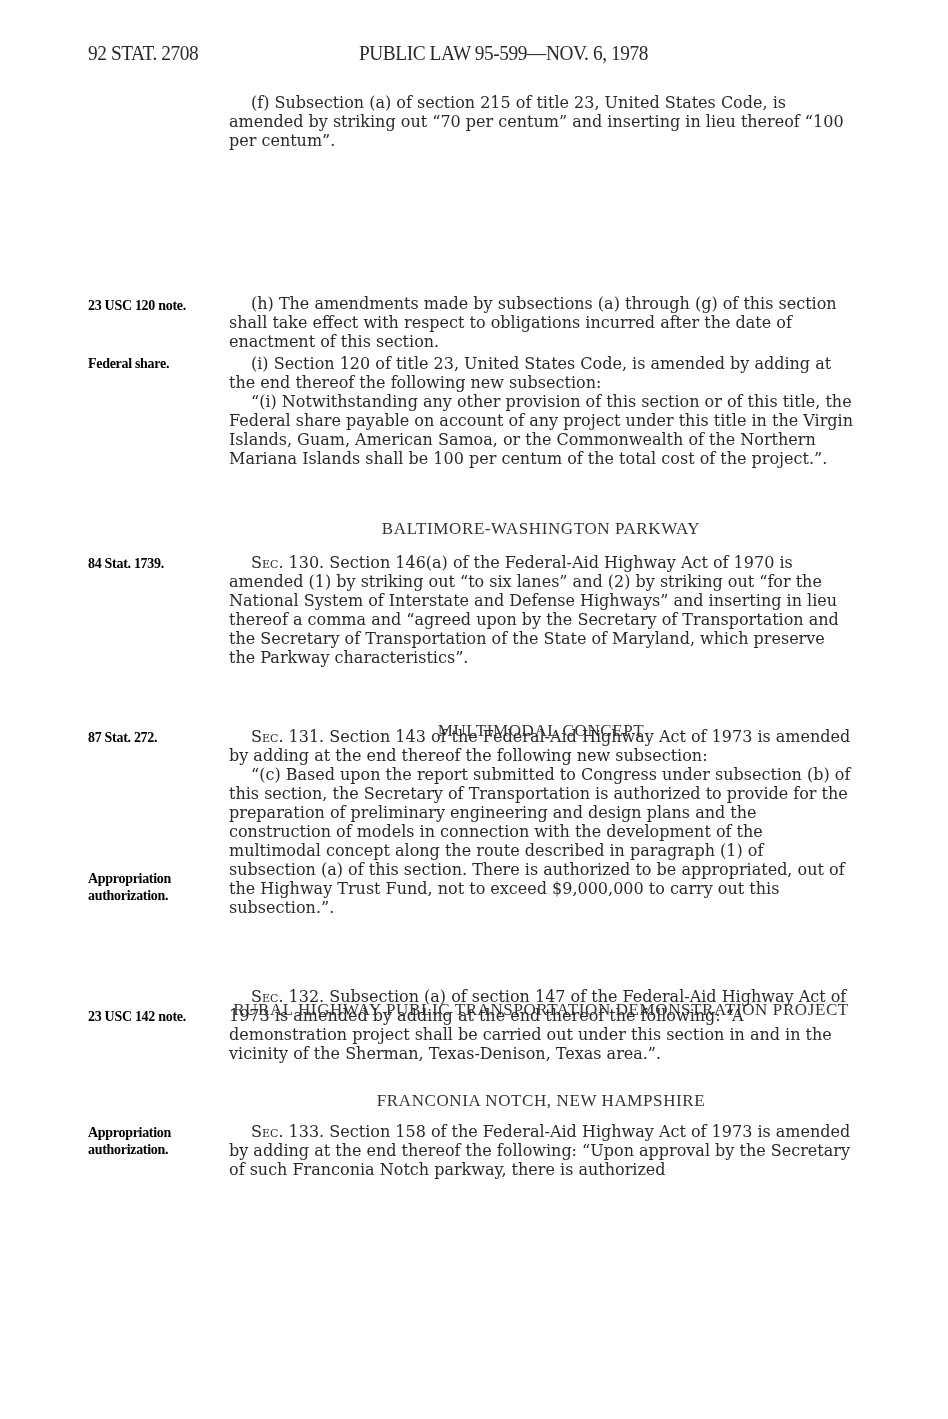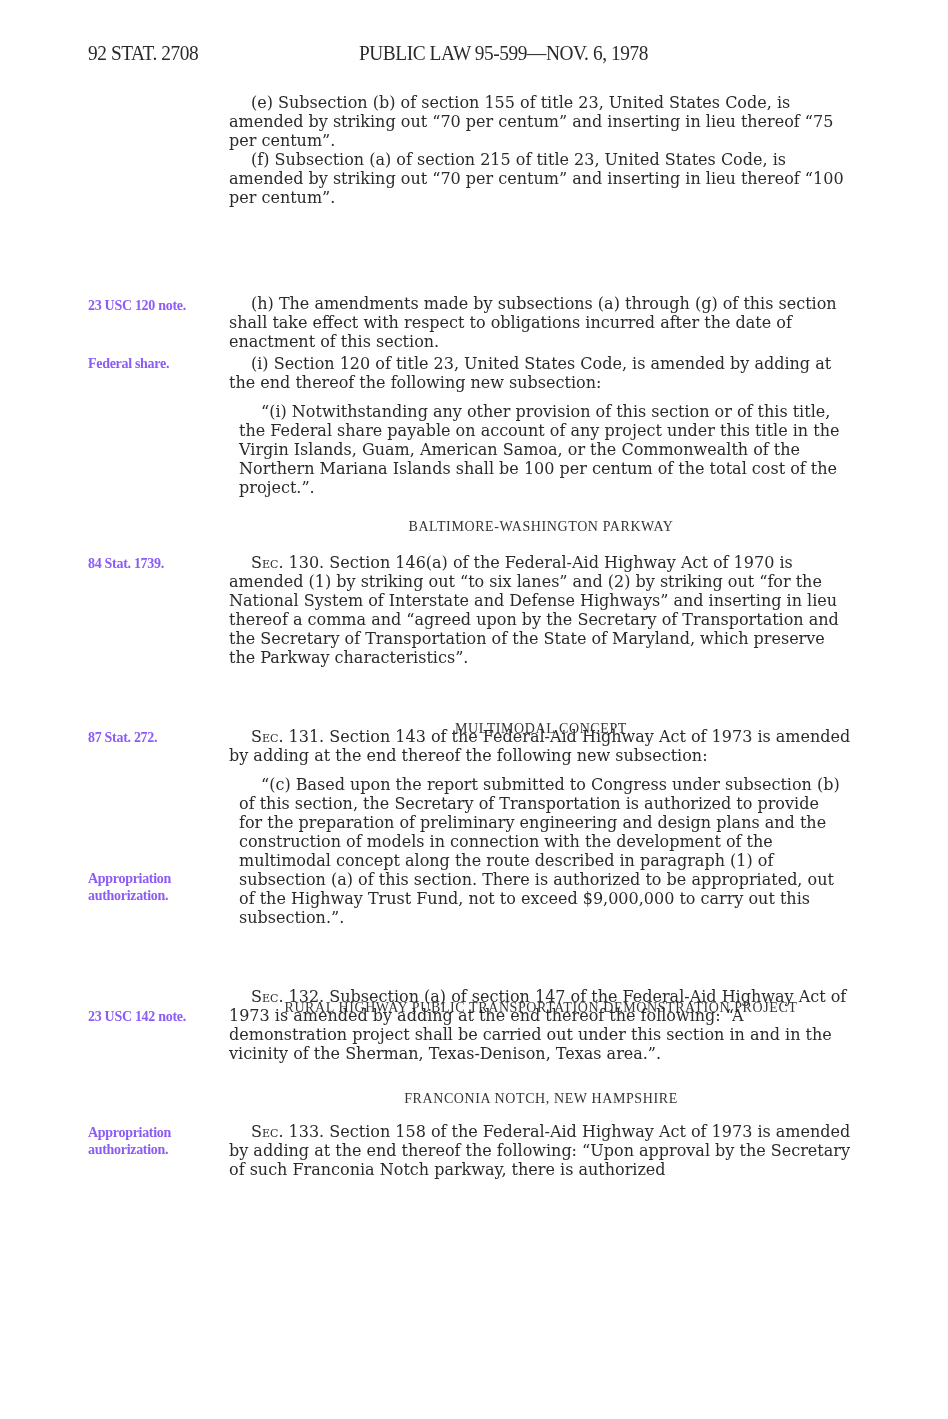--- a/index.html
+++ b/index.html
@@ -13,46 +13,45 @@
       position: absolute; left: 88px; top: 0;
       font-family: "Liberation Serif", serif; font-size: 22px; letter-spacing: -0.5px;
       transform: scaleX(0.88); transform-origin: left top;
     }
     .header .law {
       position: absolute; left: 359px; top: 0;
       font-family: "Liberation Serif", serif; font-size: 22px; letter-spacing: -0.5px;
       transform: scaleX(0.88); transform-origin: left top;
     }
     .para { margin: 0; text-indent: 22px; }
-    .quote { margin: 10px; text-indent: 22px; }
+    .quote { margin: 0; text-indent: 22px; }
     .margin-note {
       position: absolute; left: 88px; width: 130px;
       font-family: "Liberation Serif", serif; font-size: 14px; line-height: 17px;
-      font-weight: bold; color: #8b5cf6;
+      font-weight: bold; color: #000000;
       letter-spacing: -0.3px;
     }
     .heading {
       position: absolute; left: 229px; width: 624px;
       text-align: center;
       font-family: "Liberation Serif", serif;
-      font-size: 14px; letter-spacing: 0.6px; color: #333;
+      font-size: 17px; letter-spacing: 0.6px; color: #333;
     }
     .sc { font-variant: small-caps; }
     .block { position: absolute; left: 229px; width: 624px; }
   </style>
 </head>
 <body>
 
 <div class="header">
   <span class="stat">92 STAT. 2708</span>
   <span class="law">PUBLIC LAW 95-599—NOV. 6, 1978</span>
 </div>
 
 <div class="block" style="top:93px;">
-  <p class="para">(e) Subsection (b) of section 155 of title 23, United States Code, is amended by striking out “70 per centum” and inserting in lieu thereof “75 per centum”.</p>
   <p class="para">(f) Subsection (a) of section 215 of title 23, United States Code, is amended by striking out “70 per centum” and inserting in lieu thereof “100 per centum”.</p>
 </div>
 
 <div class="margin-note" style="top:297px;">23 USC 120 note.</div>
 <div class="block" style="top:294px;">
   <p class="para">(h) The amendments made by subsections (a) through (g) of this section shall take effect with respect to obligations incurred after the date of enactment of this section.</p>
 </div>
 
 <div class="margin-note" style="top:355px;">Federal share.</div>
 <div class="block" style="top:354px;">

